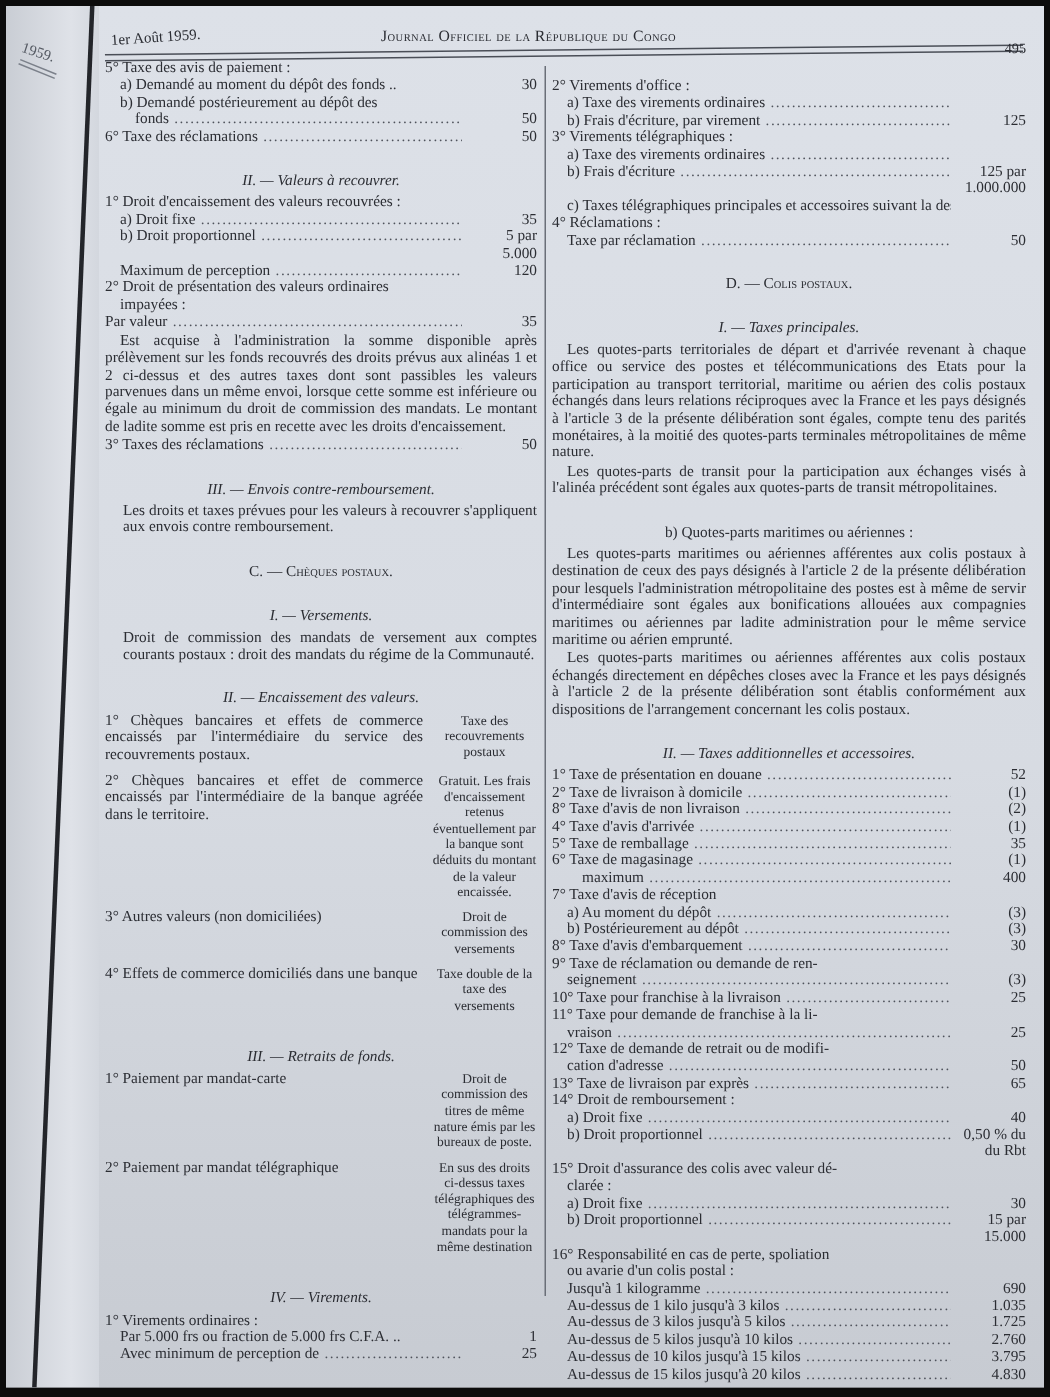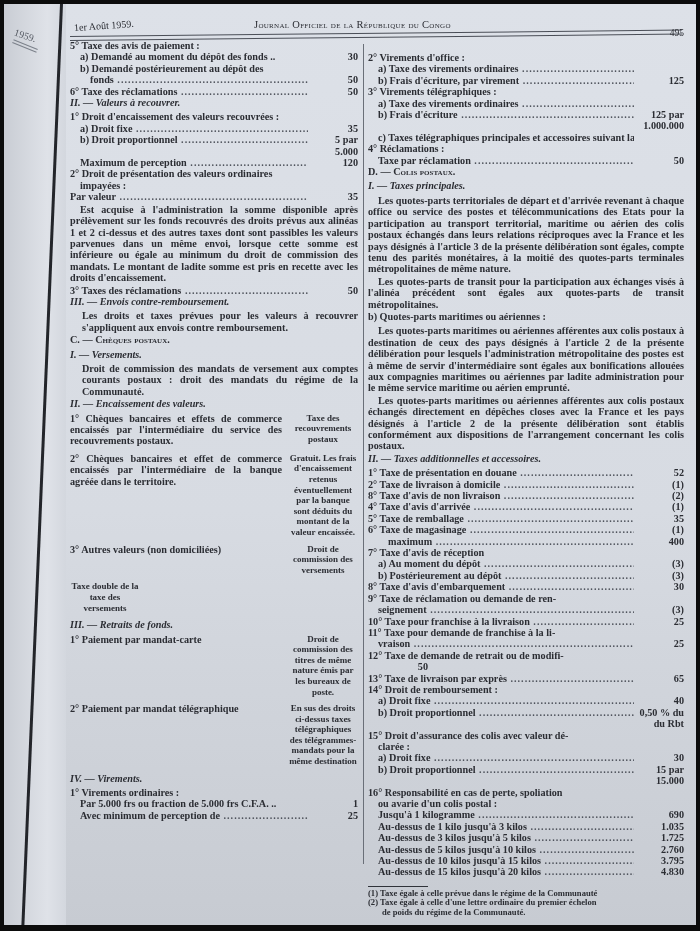--- a/index.html
+++ b/index.html
@@ -27,33 +27,33 @@
     background:linear-gradient(180deg,#dde1e8 0%,#d7dbe2 55%,#c7cbd2 100%);
   }
   .header {
     position:absolute; left:0; top:8px; width:630px; height:30px;
   }
   .hdr-date { position:absolute; left:8px; top:8px; font-size:10px; transform:rotate(-4deg); }
   .hdr-title { position:absolute; left:188px; top:7px; font-size:10.5px; letter-spacing:0.3px; font-variant:small-caps; }
   .hdr-pagenum { position:absolute; right:12px; top:16px; font-size:9.5px; }
   .hdr-rule { position:absolute; left:4px; top:24px; width:612px; height:3px; border-top:1px solid #4a4e57; border-bottom:1px solid #4a4e57; transform:rotate(-0.6deg); transform-origin:left; }
 
-  .col { position:absolute; top:36px; font-size:10.2px; line-height:11.4px;font-weight:bold; }
+  .col { position:absolute; top:36px; font-size:10.2px; line-height:11.4px; }
   .col-left { left:4px; width:288px; }
   .col-right { left:302px; width:316px; top:48px; }
   .col-divider { position:absolute; left:297px; top:40px; width:1px; height:820px; background:#6a6f78; }
 
   .row { display:flex; align-items:flex-end; }
   .row .lbl { flex:1; overflow:hidden; white-space:nowrap; }
   .row .lbl::after { content:" ......................................................................................"; color:#4e525b; letter-spacing:1px; }
   .row .val { width:46px; text-align:right; padding-left:4px; white-space:nowrap; }
   .row.nodots .lbl::after { content:""; }
   .ind1 { padding-left:10px; }
   .ind2 { padding-left:20px; }
-  .heading { margin:0 0 3px; }
+  .heading { text-align:center; margin:18px 0 3px; }
   .heading i { font-style:italic; }
   .sc { font-variant:small-caps; }
   .para { text-align:justify; text-indent:10px; margin:1px 0; }
   .para.noindent { text-indent:0;margin-left:12px; }
   .sidecell { display:flex; }
   .sidecell .lbl2 { flex:1; text-align:justify; padding-right:6px; }
   .sidecell .side { width:70px; text-align:center; font-size:9px; line-height:10.6px; }
   .gap { height:6px; }
   .footnote-rule { width:60px; border-top:1px solid #30333a; margin:8px 0 2px; }
   .footnote { font-size:8.6px; line-height:9.6px; }
@@ -159,20 +159,21 @@
             <div class="lbl2">2° Chèques bancaires et effet de commerce encaissés par l'intermédiaire de la banque agréée dans le territoire.</div>
             <div class="side">Gratuit. Les frais d'encaissement retenus éventuellement par la banque sont déduits du montant de la valeur encaissée.</div>
           </div>
           <div class="gap"></div>
           <div class="sidecell">
             <div class="lbl2">3° Autres valeurs (non domiciliées)</div>
             <div class="side">Droit de commission des versements</div>
           </div>
           <div class="gap"></div>
           <div class="sidecell">
+            <div class="lbl2">4° Effets de commerce domiciliés dans une banque</div>
             <div class="side">Taxe double de la taxe des versements</div>
           </div>
           <div class="gap"></div>
         </div>
       <div class="heading"><i>III. — Retraits de fonds.</i></div>
       <div id="l-c3">
           <div class="sidecell">
             <div class="lbl2">1° Paiement par mandat-carte</div>
             <div class="side">Droit de commission des titres de même nature émis par les bureaux de poste.</div>
           </div>
@@ -314,20 +315,21 @@
           </div>
           <div class="row ind1">
             <span class="lbl">vraison</span>
             <span class="val right-val">25</span>
           </div>
           <div class="row nodots">
             <span class="lbl">12° Taxe de demande de retrait ou de modifi-</span>
             <span class="val right-val"></span>
           </div>
           <div class="row ind1">
+            <span class="lbl">cation d'adresse</span>
             <span class="val right-val">50</span>
           </div>
           <div class="row">
             <span class="lbl">13° Taxe de livraison par exprès</span>
             <span class="val right-val">65</span>
           </div>
           <div class="row nodots">
             <span class="lbl">14° Droit de remboursement :</span>
             <span class="val right-val"></span>
           </div>

